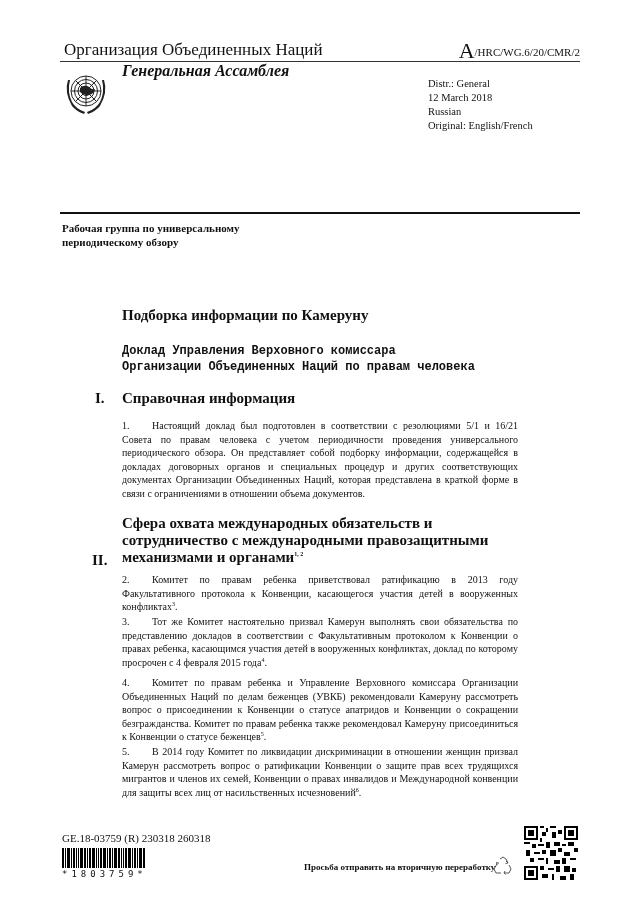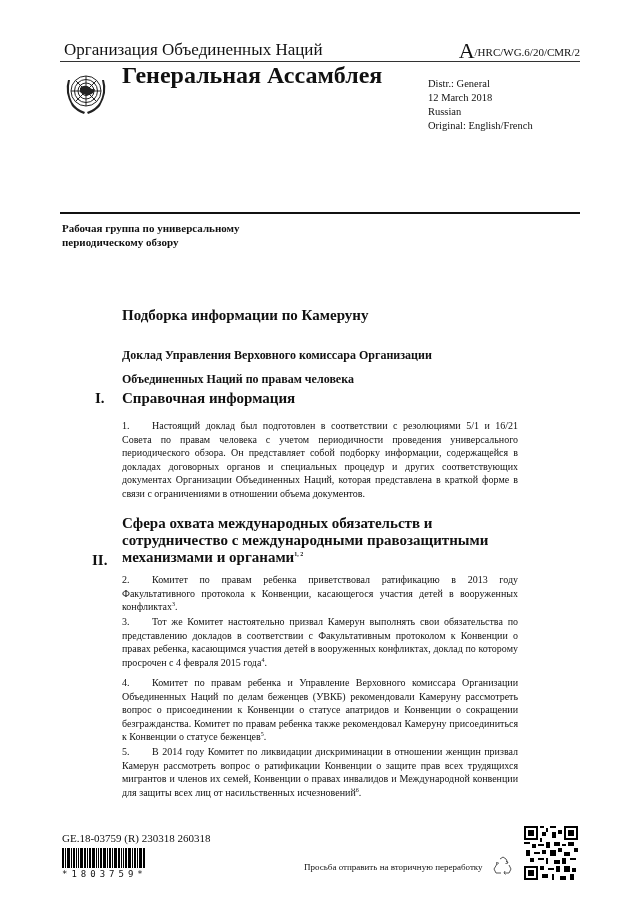--- a/index.html
+++ b/index.html
@@ -4,40 +4,40 @@
 <style>
   html, body { margin: 0; padding: 0; background: #ffffff; }
   body { width: 640px; height: 905px; position: relative; overflow: hidden;
          font-family: "Liberation Serif", "DejaVu Serif", serif; color: #111; }
   .abs { position: absolute; }
   .org-name { left: 64px; top: 40px; font-size: 17px; }
   .symbol { right: 60px; top: 38px; font-size: 11px; white-space: nowrap; }
   .symbol .big { font-size: 22px; vertical-align: -2px; }
   .rule-top { left: 60px; top: 61px; width: 520px; height: 1px; background: #333; }
   .un-logo { left: 60px; top: 66px; width: 52px; height: 52px; }
-  .assembly { left: 122px; top: 62px; font-size: 24px; font-weight: bold; }
+  .assembly { left: 122px; top: 62px; font-size: 16px; font-weight: bold; font-style: italic; }
   .distr { left: 428px; top: 77px; font-size: 10.5px; line-height: 14px; }
   .rule-thick { left: 60px; top: 212px; width: 520px; height: 2px; background: #111; }
   .council { left: 62px; top: 222px; font-size: 11px; line-height: 13.5px; }
   .council .b1 { font-weight: bold; font-size: 12px; }
   .council .b { font-weight: bold; }
   .title { left: 122px; top: 307px; font-size: 15px; font-weight: bold; }
-  .subtitle { left: 122px; top: 343px; font-size: 12px; font-weight: bold; line-height: 24px; width: 360px; }
+  .subtitle { left: 122px; top: 343px; font-size: 12px; font-weight: bold; line-height: 16px; width: 360px; font-family: Liberation Mono, monospace; }
   .h1-num { left: 95px; top: 390px; font-size: 15px; font-weight: bold; }
   .h1-text { left: 122px; top: 390px; font-size: 15px; font-weight: bold; }
   .para { left: 122px; width: 396px; font-size: 10px; line-height: 13.6px; text-align: justify; }
   .para .num { display: inline-block; width: 30px; }
   .h2-num { left: 92px; top: 515px; font-size: 15px; font-weight: bold; margin-top: 37px; }
   .h2-text { left: 122px; top: 515px; font-size: 15px; font-weight: bold; line-height: 17px; width: 400px; }
   sup { font-size: 6px; vertical-align: super; line-height: 0; }
   .job { left: 62px; top: 832px; font-size: 11px; }
   .barcode { left: 62px; top: 848px; width: 92px; height: 20px; display: flex; align-items: stretch; }
   .barcode span { display: block; background: #000; margin-right: 1px; }
   .barcode-text { left: 62px; top: 869px; font-size: 9px; letter-spacing: 4px; font-family: "DejaVu Sans Mono", monospace; }
-  .recycle-text { left: 290px; top: 862px; font-size: 9px; font-weight: normal; padding-left: 14px; }
+  .recycle-text { left: 290px; top: 862px; font-size: 9px; font-weight: bold; padding-left: 14px; }
   .recycle-icon { left: 492px; top: 855px; width: 22px; height: 22px; }
   .qr { left: 524px; top: 826px; width: 54px; height: 54px; }
 </style>
 </head>
 <body>
 
 <div class="abs org-name">Организация Объединенных Наций</div>
 <div class="abs symbol"><span class="big">A</span><span>/HRC/WG.6/20/CMR/2</span></div>
 <div class="abs rule-top"></div>
 

